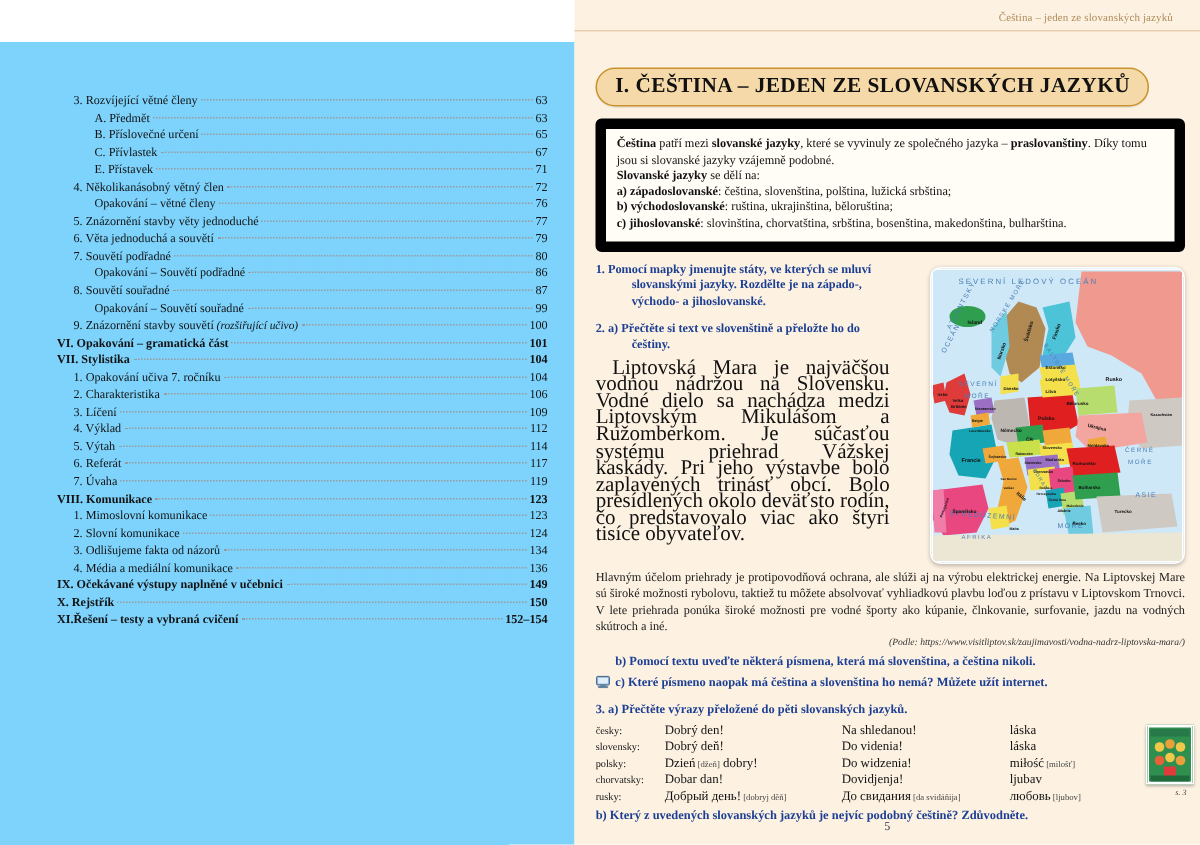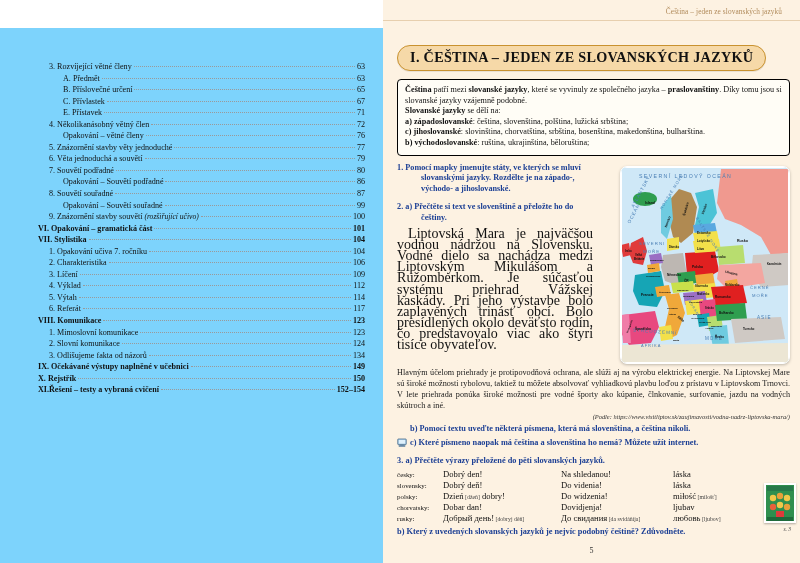--- a/index.html
+++ b/index.html
@@ -78,21 +78,21 @@
     letter-spacing:0.3px;
     color:#111;
     box-shadow:0 1px 0 rgba(0,0,0,0.07);
     white-space:nowrap;
   }
   .chapter-wrap{margin-top:19px;}
 
   
   .intro-box{
     margin-top:8px;
-    border:1px solid #000000;
+    border:7px solid #000000;
     border-radius:4px;
     background:#fffdf6;
     padding:5px 7px 6px 7px;
     font-size:8.2px;
     line-height:10.6px;
     color:#111;
   }
   .intro-box .ln{display:block;}
 
   
@@ -338,39 +338,49 @@
         <div class="toc-row lvl-1">
           <span class="toc-label">5. Výtah</span>
           <span class="toc-dots"></span>
           <span class="toc-page">114</span>
         </div>
         <div class="toc-row lvl-1">
           <span class="toc-label">6. Referát</span>
           <span class="toc-dots"></span>
           <span class="toc-page">117</span>
         </div>
+        <div class="toc-row lvl-1">
+          <span class="toc-label">7. Úvaha</span>
+          <span class="toc-dots"></span>
+          <span class="toc-page">119</span>
+        </div>
         <div class="toc-row lvl-0">
           <span class="toc-label bold">VIII. Komunikace</span>
           <span class="toc-dots"></span>
           <span class="toc-page bold">123</span>
         </div>
         <div class="toc-row lvl-1">
           <span class="toc-label">1. Mimoslovní komunikace</span>
           <span class="toc-dots"></span>
           <span class="toc-page">123</span>
         </div>
         <div class="toc-row lvl-1">
           <span class="toc-label">2. Slovní komunikace</span>
           <span class="toc-dots"></span>
           <span class="toc-page">124</span>
         </div>
         <div class="toc-row lvl-1">
           <span class="toc-label">3. Odlišujeme fakta od názorů</span>
           <span class="toc-dots"></span>
           <span class="toc-page">134</span>
+        </div>
+        <div class="toc-row lvl-1">
+          <span class="toc-label">4. Média a mediální komunikace</span>
+          <span class="toc-dots"></span>
+          <span class="toc-page">136</span>
         </div>
         <div class="toc-row lvl-0">
           <span class="toc-label bold">IX. Očekávané výstupy naplněné v učebnici</span>
           <span class="toc-dots"></span>
           <span class="toc-page bold">149</span>
         </div>
         <div class="toc-row lvl-0">
           <span class="toc-label bold">X. Rejstřík</span>
           <span class="toc-dots"></span>
           <span class="toc-page bold">150</span>
@@ -398,24 +408,24 @@
         <span class="ln">
           <b>Čeština</b><span> patří mezi </span><b>slovanské jazyky</b><span>, které se vyvinuly ze společného jazyka – </span><b>praslovanštiny</b><span>. Díky tomu jsou si slovanské jazyky vzájemně podobné.</span>
         </span>
         <span class="ln">
           <b>Slovanské jazyky</b><span> se dělí na:</span>
         </span>
         <span class="ln">
           <b>a) západoslovanské</b><span>: čeština, slovenština, polština, lužická srbština;</span>
         </span>
         <span class="ln">
-          <b>c) jihoslovanské</b><span>: slovinština, chorvatština, srbština, bosenština, makedonština, bulharština.</span>
+          <b>b) východoslovanské</b><span>: ruština, ukrajinština, běloruština;</span>
         </span>
         <span class="ln">
-          <b>b) východoslovanské</b><span>: ruština, ukrajinština, běloruština;</span>
+          <b>c) jihoslovanské</b><span>: slovinština, chorvatština, srbština, bosenština, makedonština, bulharština.</span>
         </span>
       </div>
 
       <div class="two-col">
 
         <div class="map-fig">
           <svg class="map-inner" viewBox="0 0 168 196" preserveAspectRatio="none">
             <rect x="0" y="0" width="168" height="196" fill="#cfe8f7"></rect>
 
             <path d="M100 2 L168 2 L168 86 L150 88 L140 70 L120 58 L104 52 L96 36 Z" fill="#f0998f"></path>

